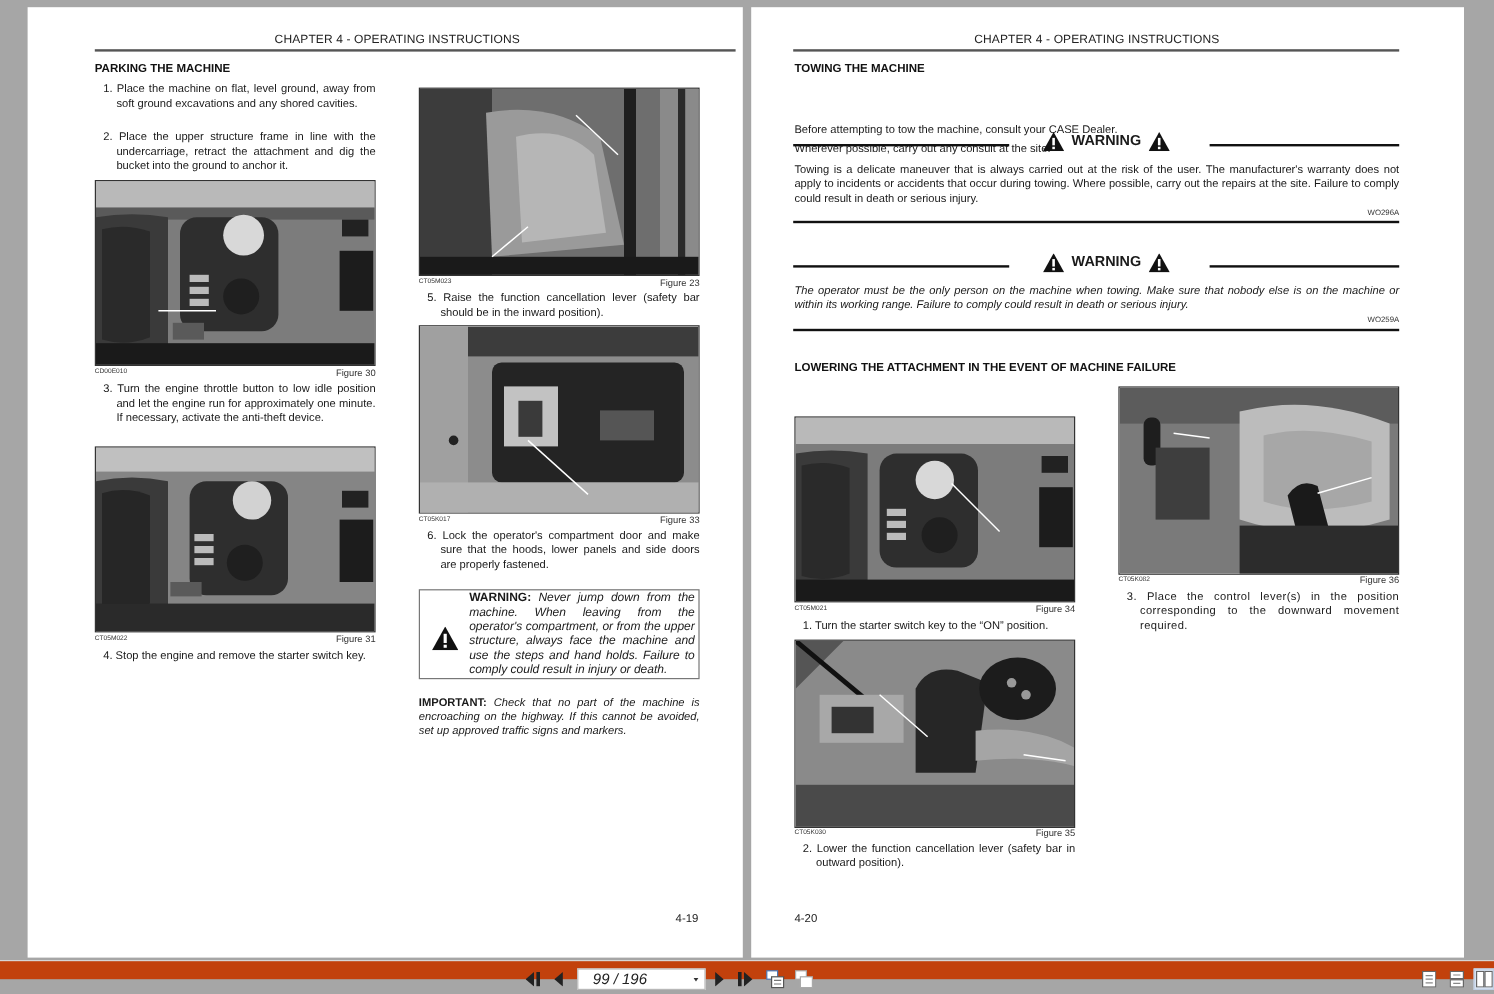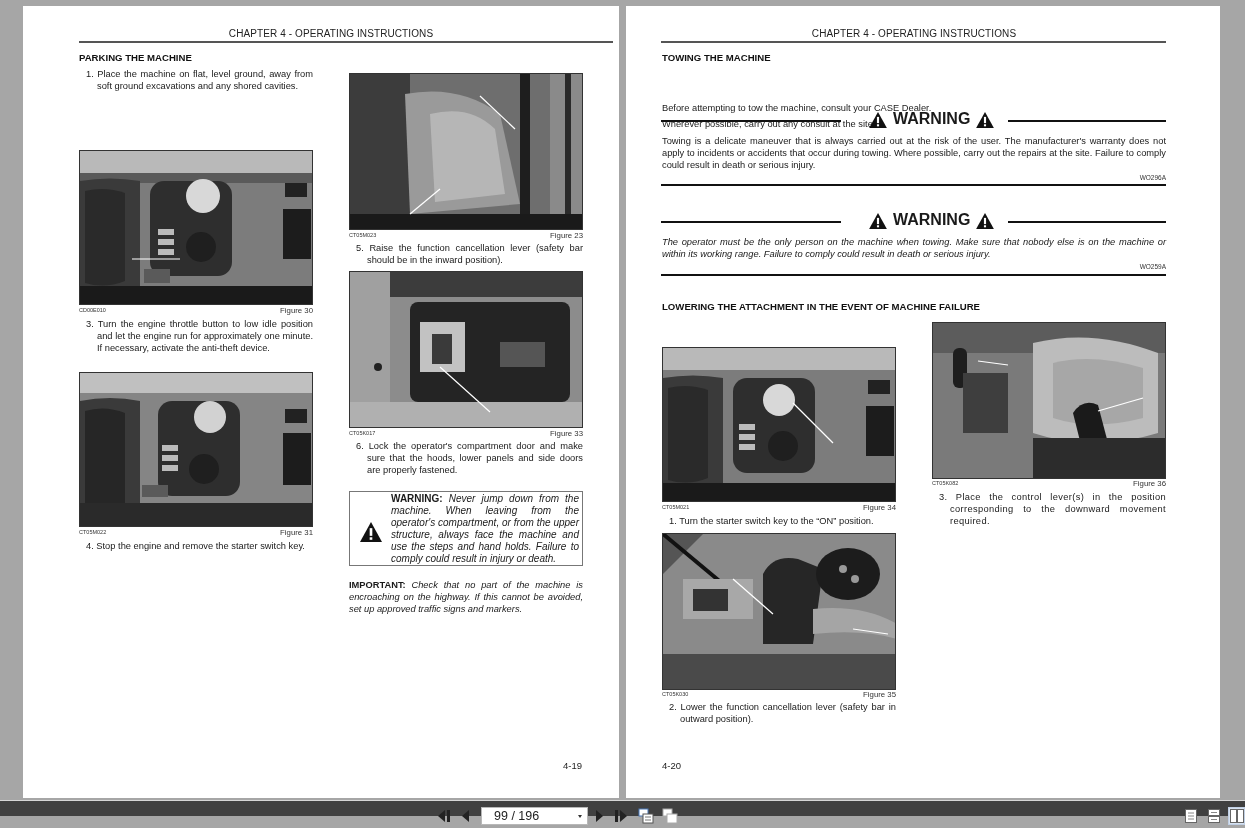--- a/index.html
+++ b/index.html
@@ -17,26 +17,26 @@
   .fig-code { position: absolute; font-size: 5.5px; color: #333; }
   .fig-num { position: absolute; font-size: 7.8px; color: #333; text-align: right; }
   .warn-box { position: absolute; border: 1px solid #777; }
   .warn-box .txt { position: absolute; left: 41px; top: 1px; right: 3px; font-size: 10px; line-height: 12px; font-style: italic; text-align: justify; }
   .warn-box .txt b { font-style: normal; }
   .warn-box .tri { position: absolute; left: 10px; top: 30px; }
   .important { position: absolute; font-size: 9.3px; line-height: 12px; font-style: italic; text-align: justify; }
   .important b { font-style: normal; }
   .warn-head { position: absolute; height: 20px; }
   .warn-head .line { position: absolute; top: 10px; height: 1.6px; background: #111; }
-  .warn-head .center { position: absolute; top: 0; display: flex; align-items: flex-end; gap: 6px; font-weight: bold; font-size: 16px; }
+  .warn-head .center { position: absolute; top: 0; display: flex; align-items: flex-start; gap: 6px; font-weight: bold; font-size: 12px; }
   .warn-text { position: absolute; font-size: 9.3px; line-height: 12px; text-align: justify; }
   .warn-code { position: absolute; font-size: 6.5px; color: #333; text-align: right; }
   .warn-foot { position: absolute; height: 1.6px; background: #111; }
   .pagenum { position: absolute; font-size: 9.5px; color: #222; }
-  .toolbar { position: absolute; left: 0; top: 800px; width: 1245px; height: 16px; background: #404040; border-top: 1px solid #d6d6d6; }
+  .toolbar { position: absolute; left: 0; top: 800px; width: 1245px; height: 16px; background: #c2410c; border-top: 1px solid #d6d6d6; font-style: italic; }
   .tb-btn { position: absolute; top: 7px; width: 16px; height: 16px; display: flex; align-items: center; justify-content: center; cursor: pointer; }
   .page-select { position: absolute; left: 481px; top: 6px; width: 107px; height: 18px; background: #fff; border: 1px solid #b8b8b8; font-size: 12.5px; color: #222; padding-left: 12px; line-height: 16px; }
   .page-select .caret { position: absolute; right: 5px; top: 7px; width: 0; height: 0; border-left: 2.5px solid transparent; border-right: 2.5px solid transparent; border-top: 3px solid #333; }
   .view-active { background: #d7e2f0; border: 1px solid #c0cfe4; }
 </style>
 </head>
 <body>
 
 <svg width="0" height="0" style="position:absolute">
   <defs>
@@ -55,20 +55,21 @@
 
 <div class="viewer">
 
   <div class="page page-left">
     <div class="running-head" style="left:0;width:616px;">CHAPTER 4 - OPERATING INSTRUCTIONS</div>
     <div class="head-rule" style="left:56px;width:534px;"></div>
 
     <div class="section-title" style="left:56px;top:46px;">PARKING THE MACHINE</div>
 
     <div class="step" style="left:56px;top:62px;width:234px;">1. Place the machine on flat, level ground, away from soft ground excavations and any shored cavities.</div>
+    <div class="step" style="left:56px;top:102px;width:234px;">2. Place the upper structure frame in line with the undercarriage, retract the attachment and dig the bucket into the ground to anchor it.</div>
 
     <div class="figure" style="left:56px;top:144px;width:234px;height:155px;">
       <svg width="234" height="155" viewBox="0 0 234 155">
         <rect width="234" height="155" fill="#7c7c7c"></rect>
         <rect width="234" height="22" fill="#b9b9b9"></rect>
         <rect x="0" y="22" width="234" height="10" fill="#5a5a5a"></rect>
         <path d="M0 30 Q30 25 60 30 L60 140 Q30 150 0 145 Z" fill="#3a3a3a"></path>
         <path d="M5 40 Q25 35 45 42 L45 130 Q25 138 5 132 Z" fill="#2a2a2a"></path>
         <rect x="70" y="30" width="82" height="95" rx="14" fill="#2e2e2e"></rect>
         <circle cx="123" cy="45" r="17" fill="#d8d8d8"></circle>

